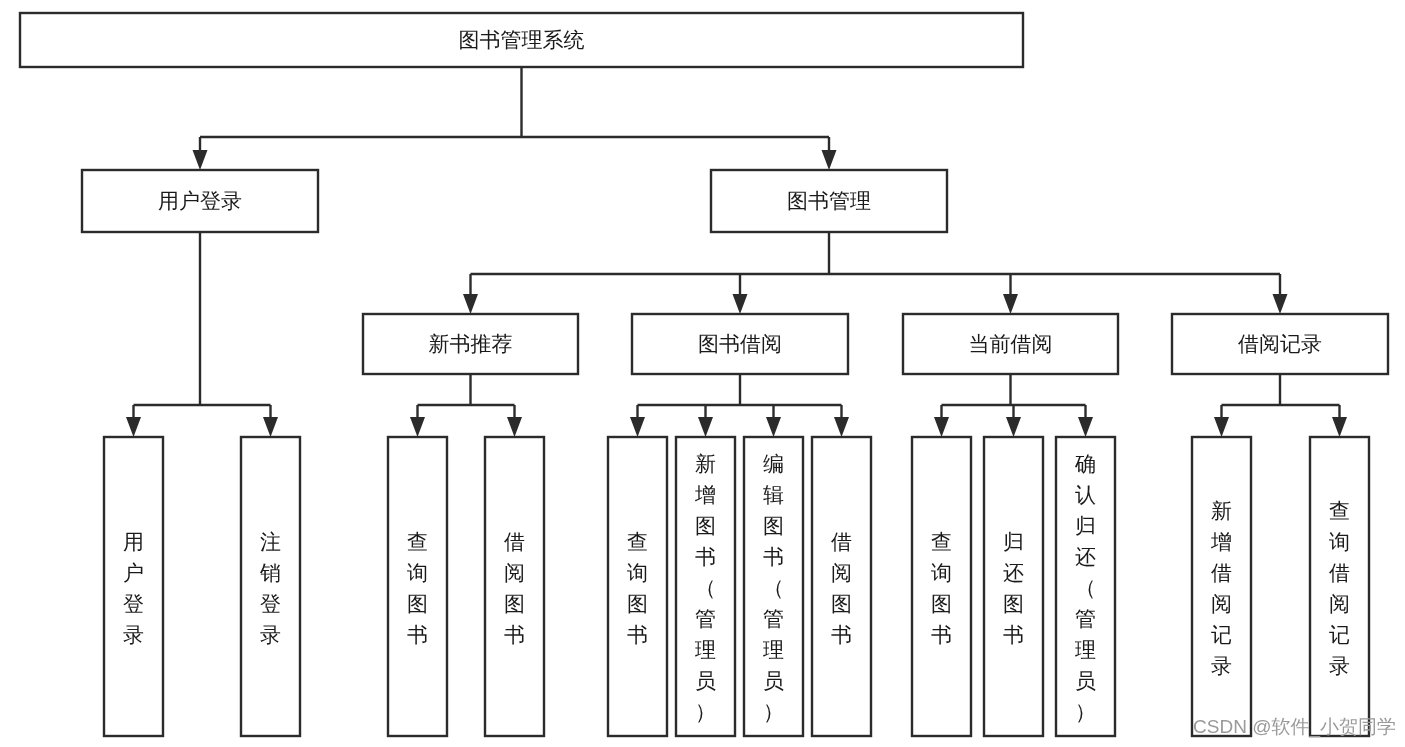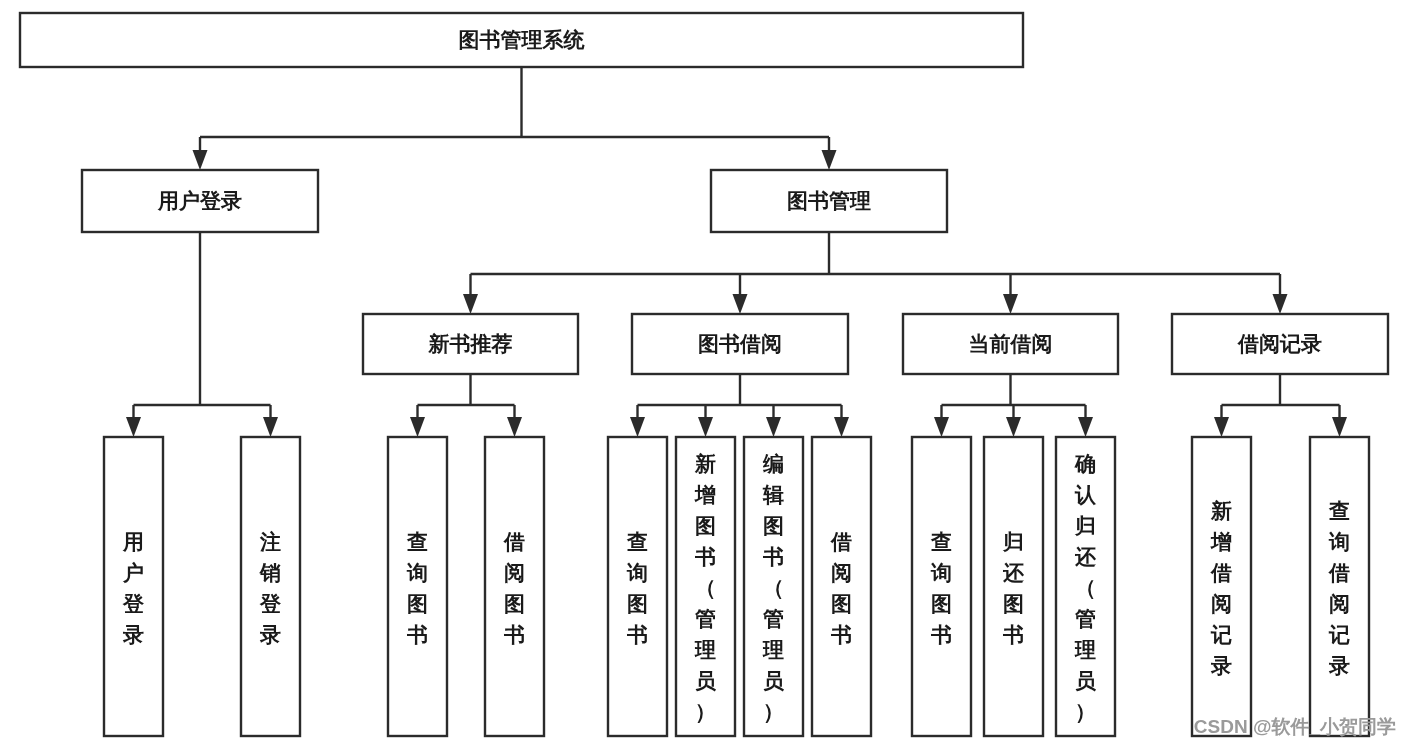--- a/index.html
+++ b/index.html
@@ -12,21 +12,20 @@
     width: 1405px;
     height: 747px;
     font-family: "Liberation Sans", "DejaVu Sans", sans-serif;
     overflow: hidden;
     position: relative;
   }
   #diagram-root {
     position: relative;
     width: 1405px;
     height: 543px;
-    font-weight: bold;
   }
   svg#tree-svg {
     position: absolute;
     top: 0;
     left: 0;
     width: 1405px;
     height: 747px;
     display: block;
   }
   .node-box {

